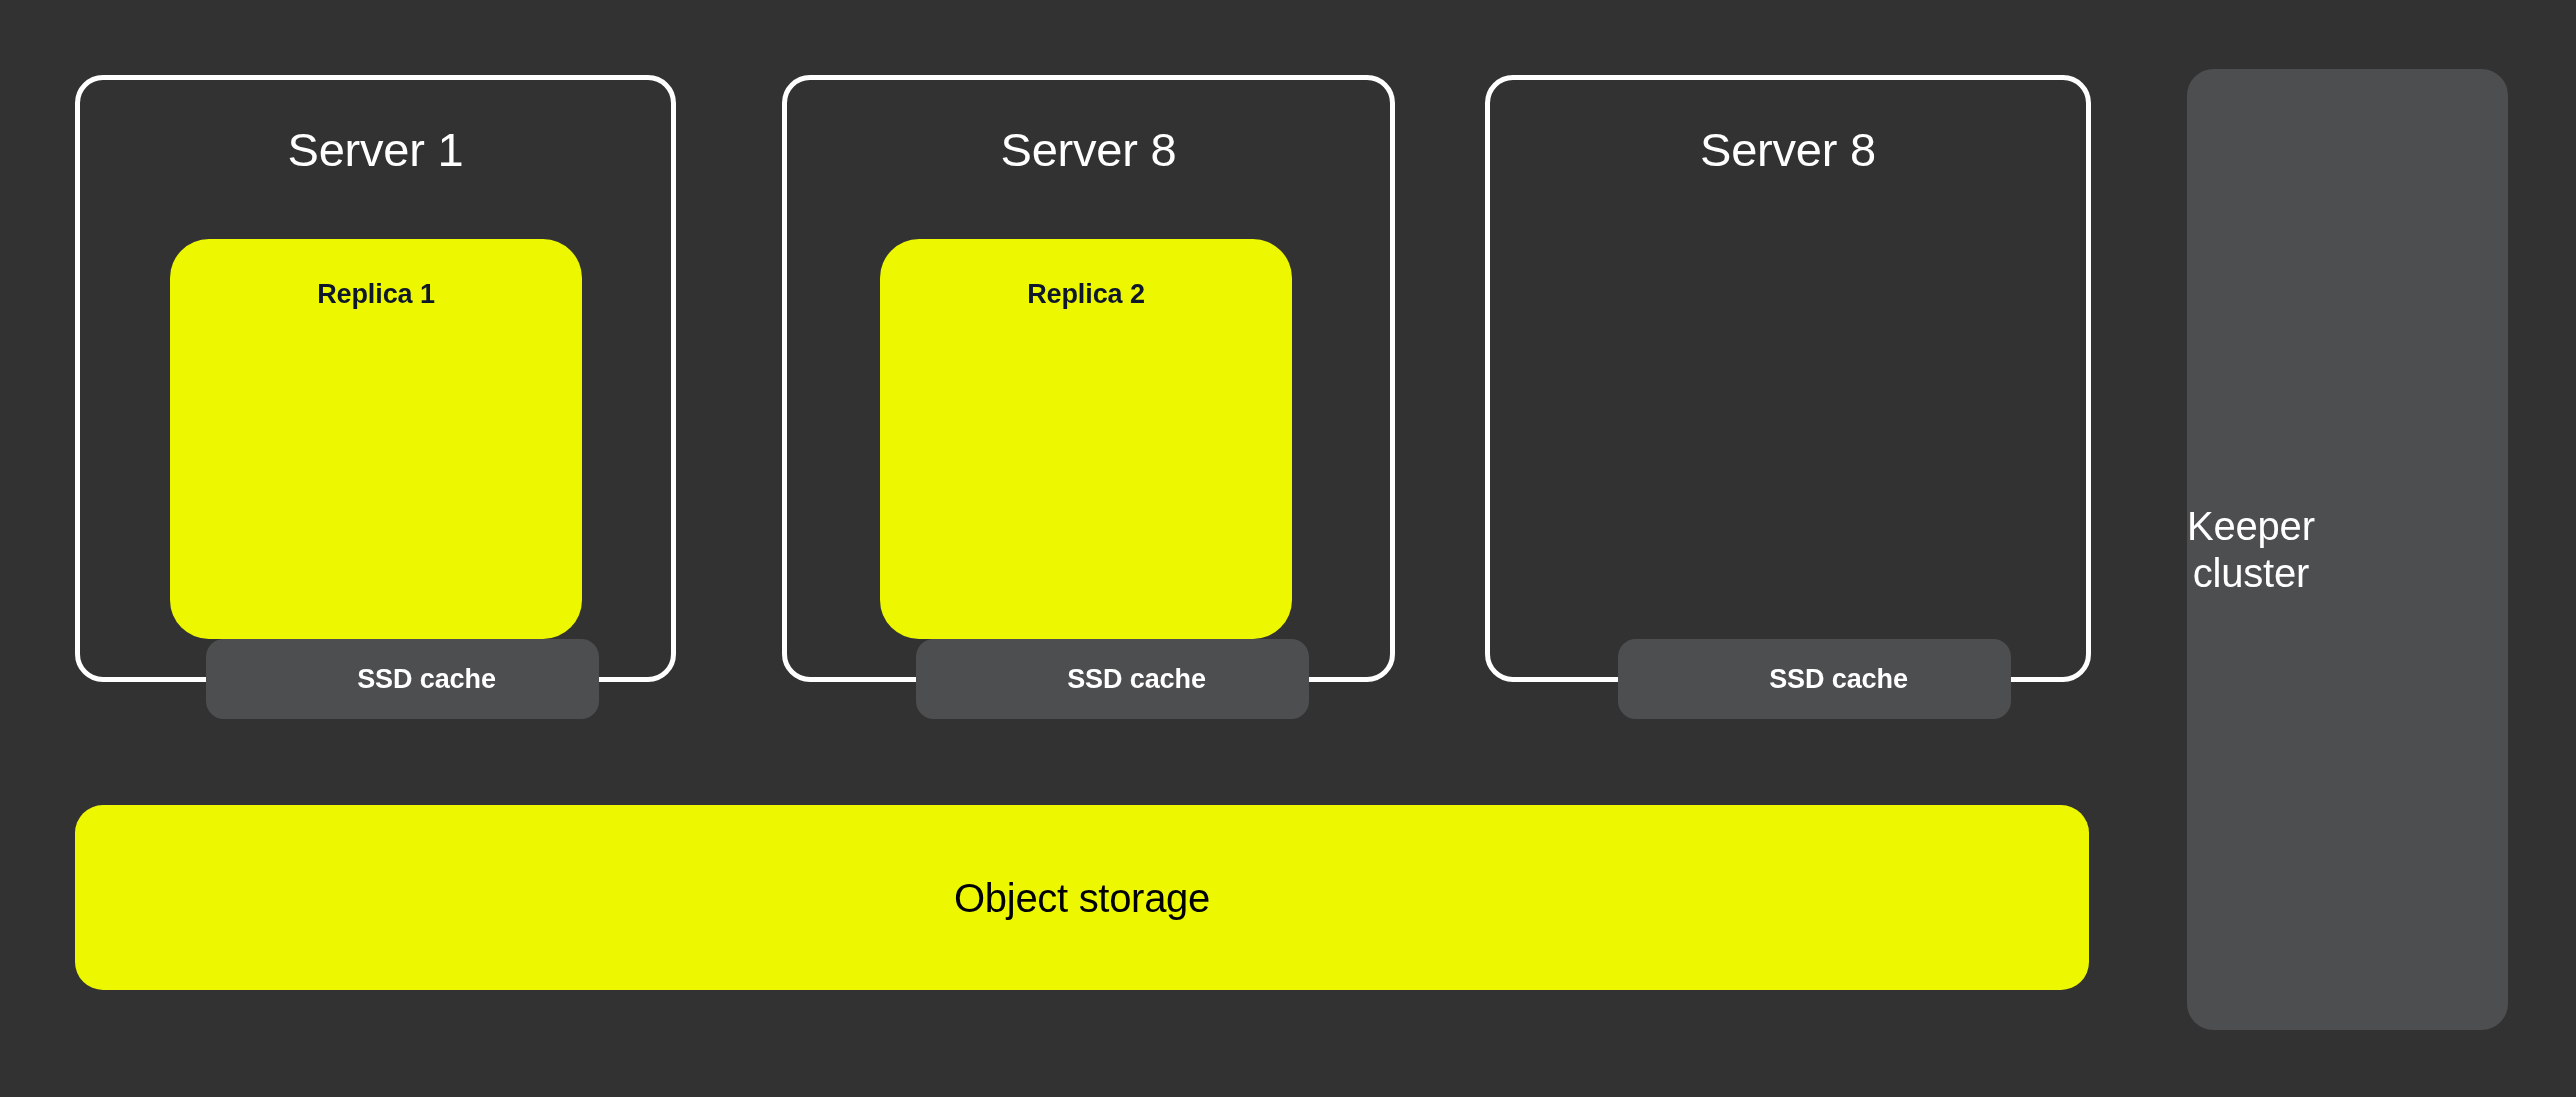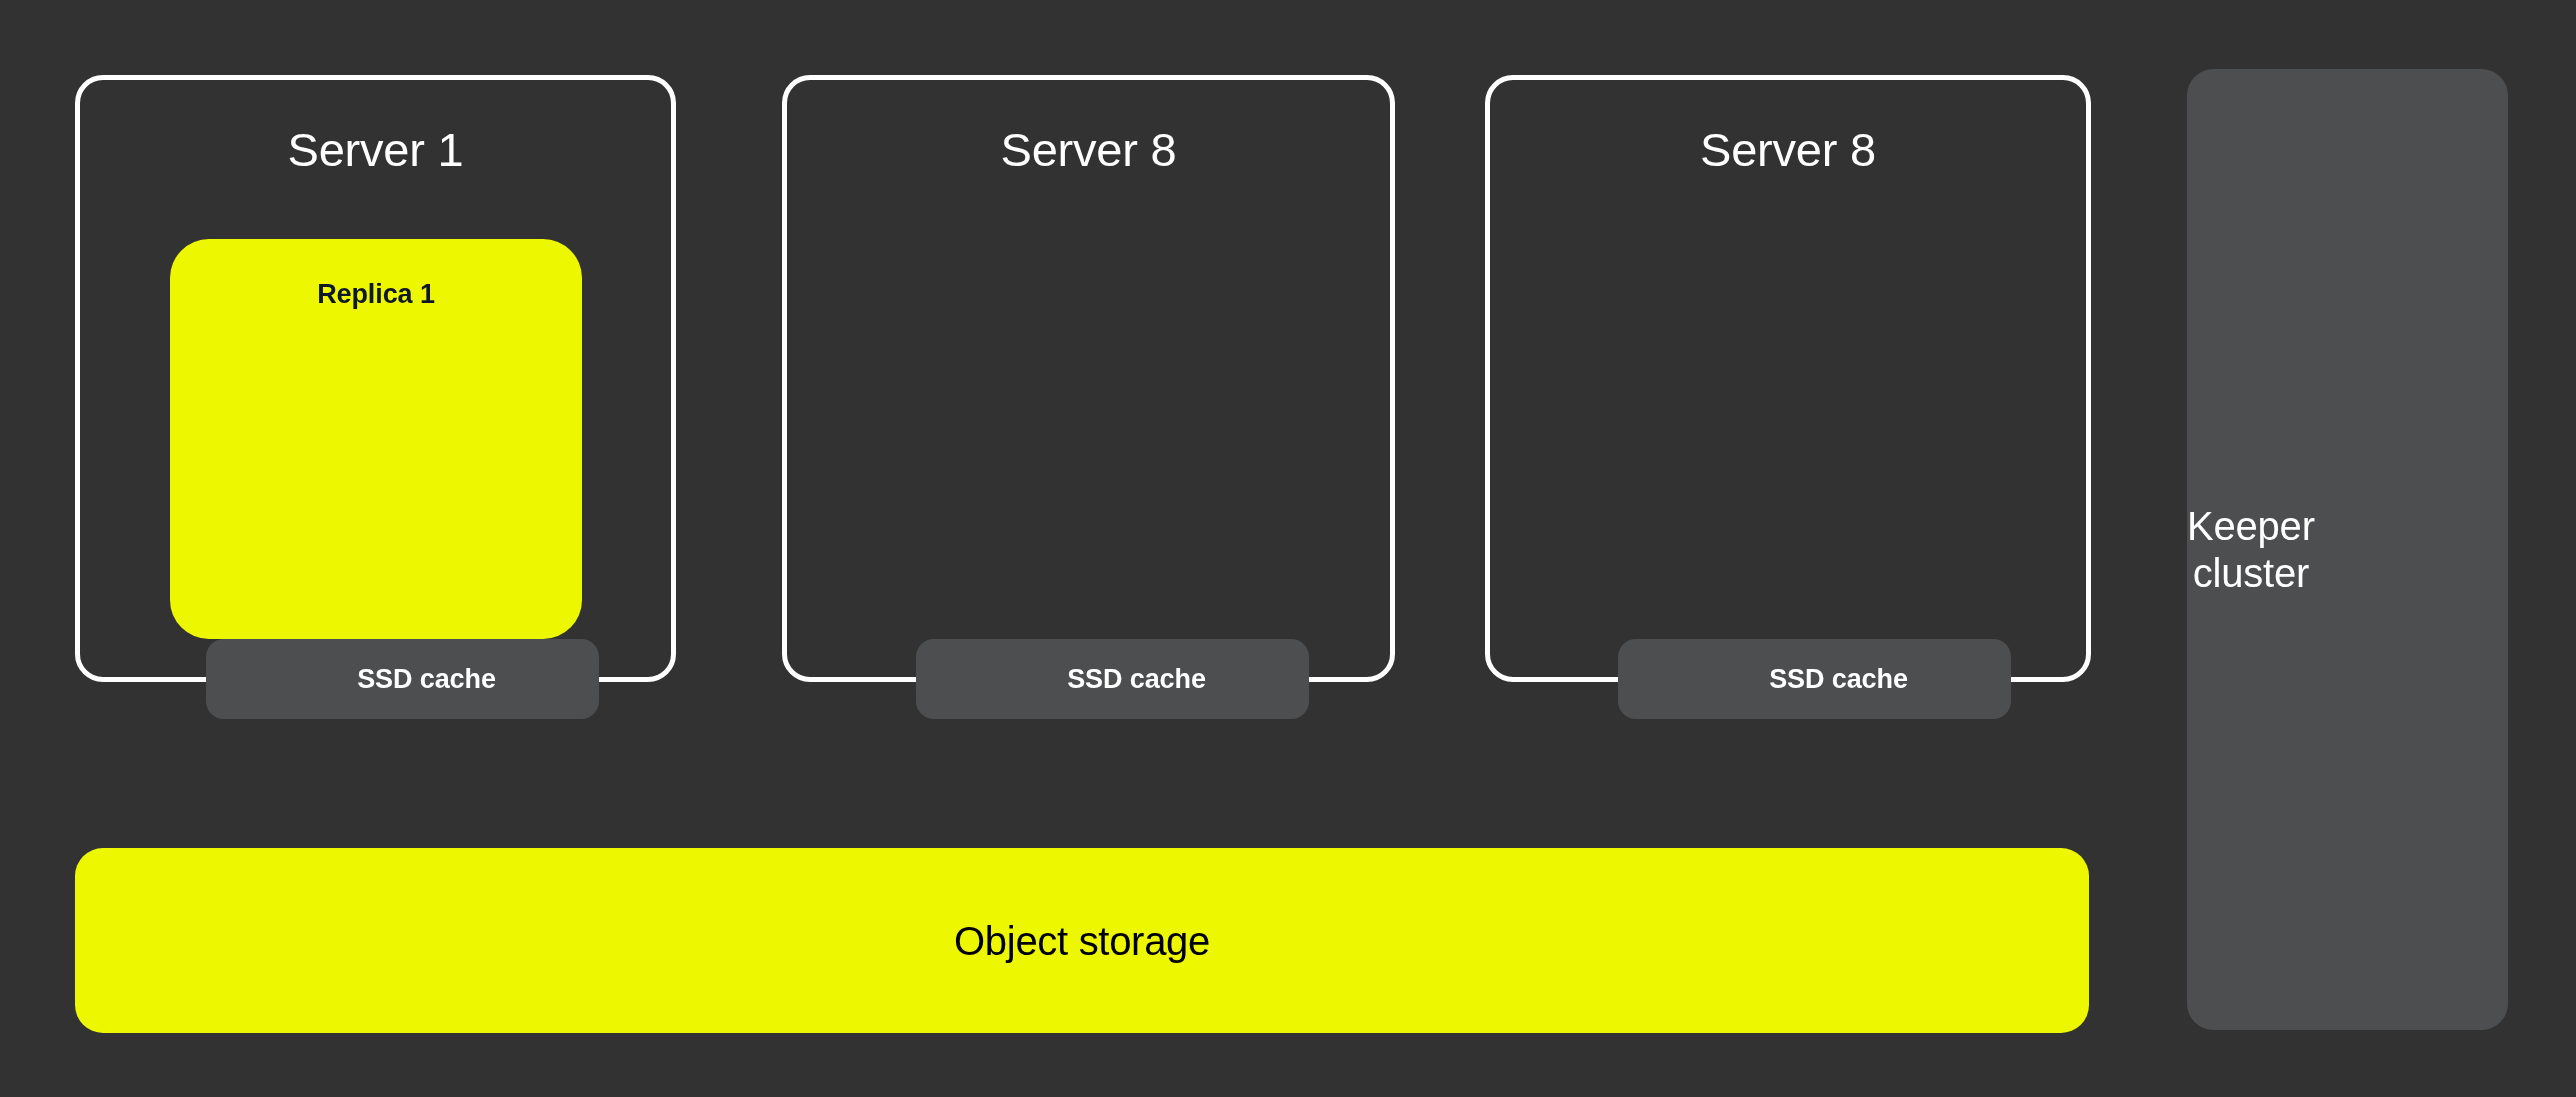--- a/index.html
+++ b/index.html
@@ -97,21 +97,21 @@
     font-weight: 700;
     letter-spacing: -0.1px;
     line-height: 1;
     white-space: nowrap;
   }
 
   
   #object-storage {
     position: absolute;
     left: 75px;
-    top: 848px;
+    top: 805px;
     width: 2014px;
     height: 185px;
     background: #EDF800;
     border-radius: 28px;
     display: flex;
     align-items: center;
     justify-content: center;
   }
   #object-storage-label {
     color: #000000;
@@ -158,20 +158,23 @@
     <div class="server-title">Server 8</div>
   </div>
 
   <div class="server-card s3">
     <div class="server-title">Server 8</div>
   </div>
 
   <div class="replica-box s1">
     <div class="replica-label">Replica 1</div>
   </div>
+  <div class="replica-box s2">
+    <div class="replica-label">Replica 2</div>
+  </div>
 
   <div class="ssd-cache s1">
     <span class="ssd-label">SSD cache</span>
   </div>
   <div class="ssd-cache s2">
     <span class="ssd-label">SSD cache</span>
   </div>
   <div class="ssd-cache s3">
     <span class="ssd-label">SSD cache</span>
   </div>

